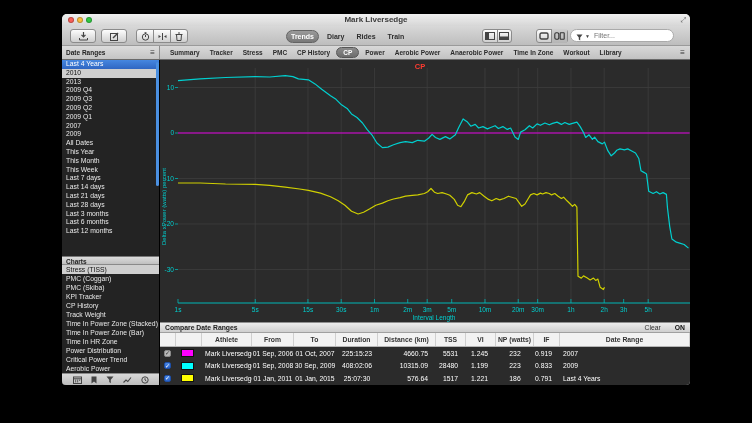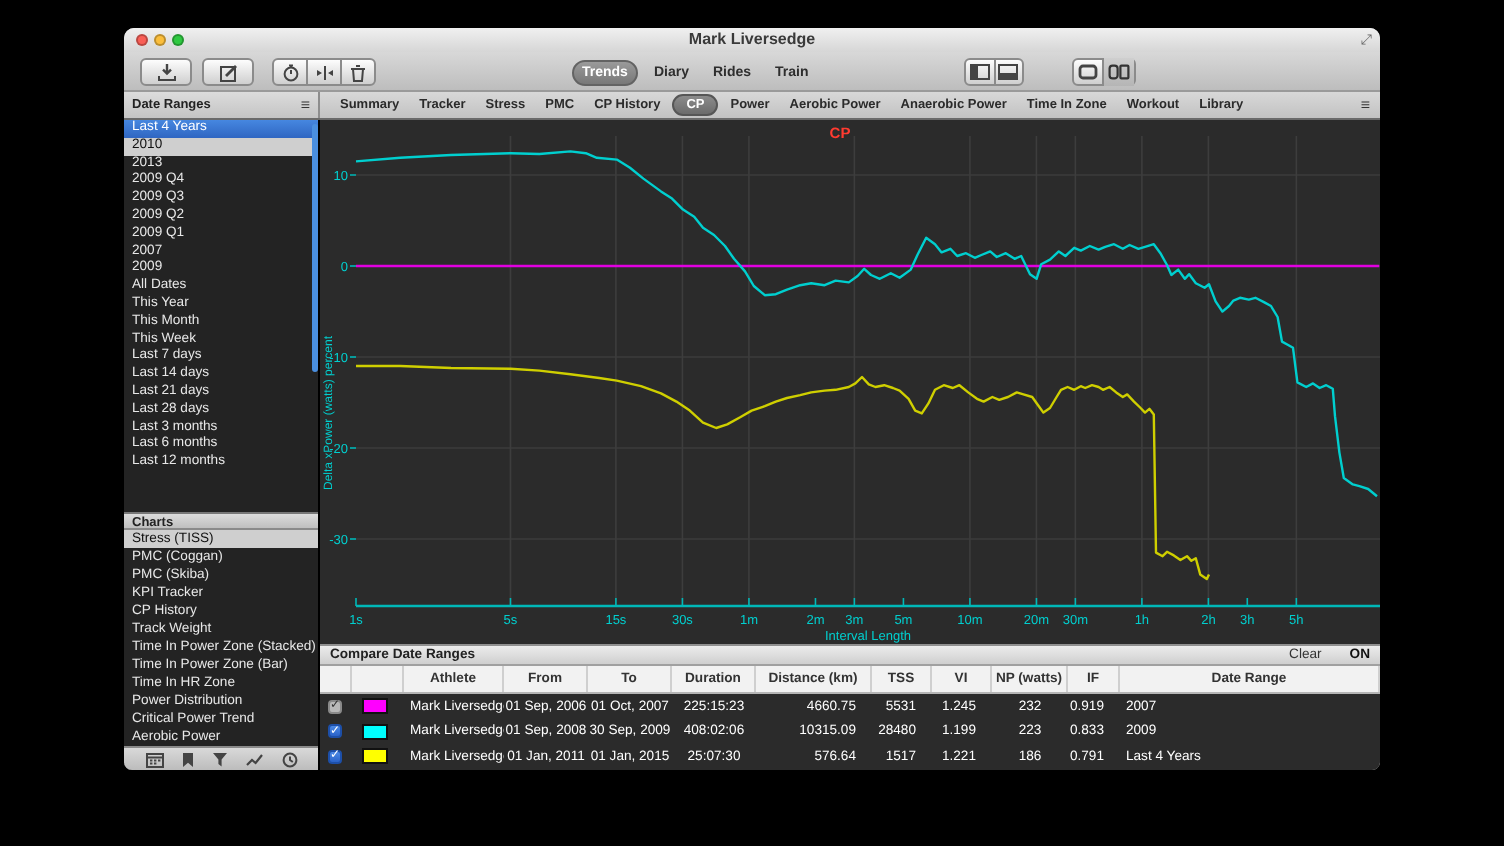--- a/index.html
+++ b/index.html
@@ -174,20 +174,27 @@
       </div>
         <div class="sp"></div>
       <div class="segc" style="width:16px;background:linear-gradient(#cfcfcf,#b5b5b5)">
         <span>
             <svg width="11" height="8" viewBox="0 0 11 8">
               <rect x="0.8" y="0.8" width="4" height="6.4" rx="1.5" stroke="#333" stroke-width="1.1" fill="none"></rect>
               <rect x="6.2" y="0.8" width="4" height="6.4" rx="0.5" stroke="#333" stroke-width="1.1" fill="none"></rect>
             </svg>
           </span>
       </div>
+    </div>
+    <div class="filter">
+      <span><svg width="7" height="7" viewBox="0 0 7 7">
+            <path d="M0.5 0.5h6L4.2 3.5v3L2.8 5.6v-2z" fill="#444"></path>
+          </svg></span>
+      <span style="font-size:5px;color:#444">▼</span>
+      <input placeholder="Filter..." style="">
     </div>
   </div>
 
   <div class="tabbar">
     <div class="sidehead">
       <span class="t">Date Ranges</span>
       <span class="burger">≡</span>
     </div>
     <div class="ctabs">
         <span class="ctab">Summary</span>

